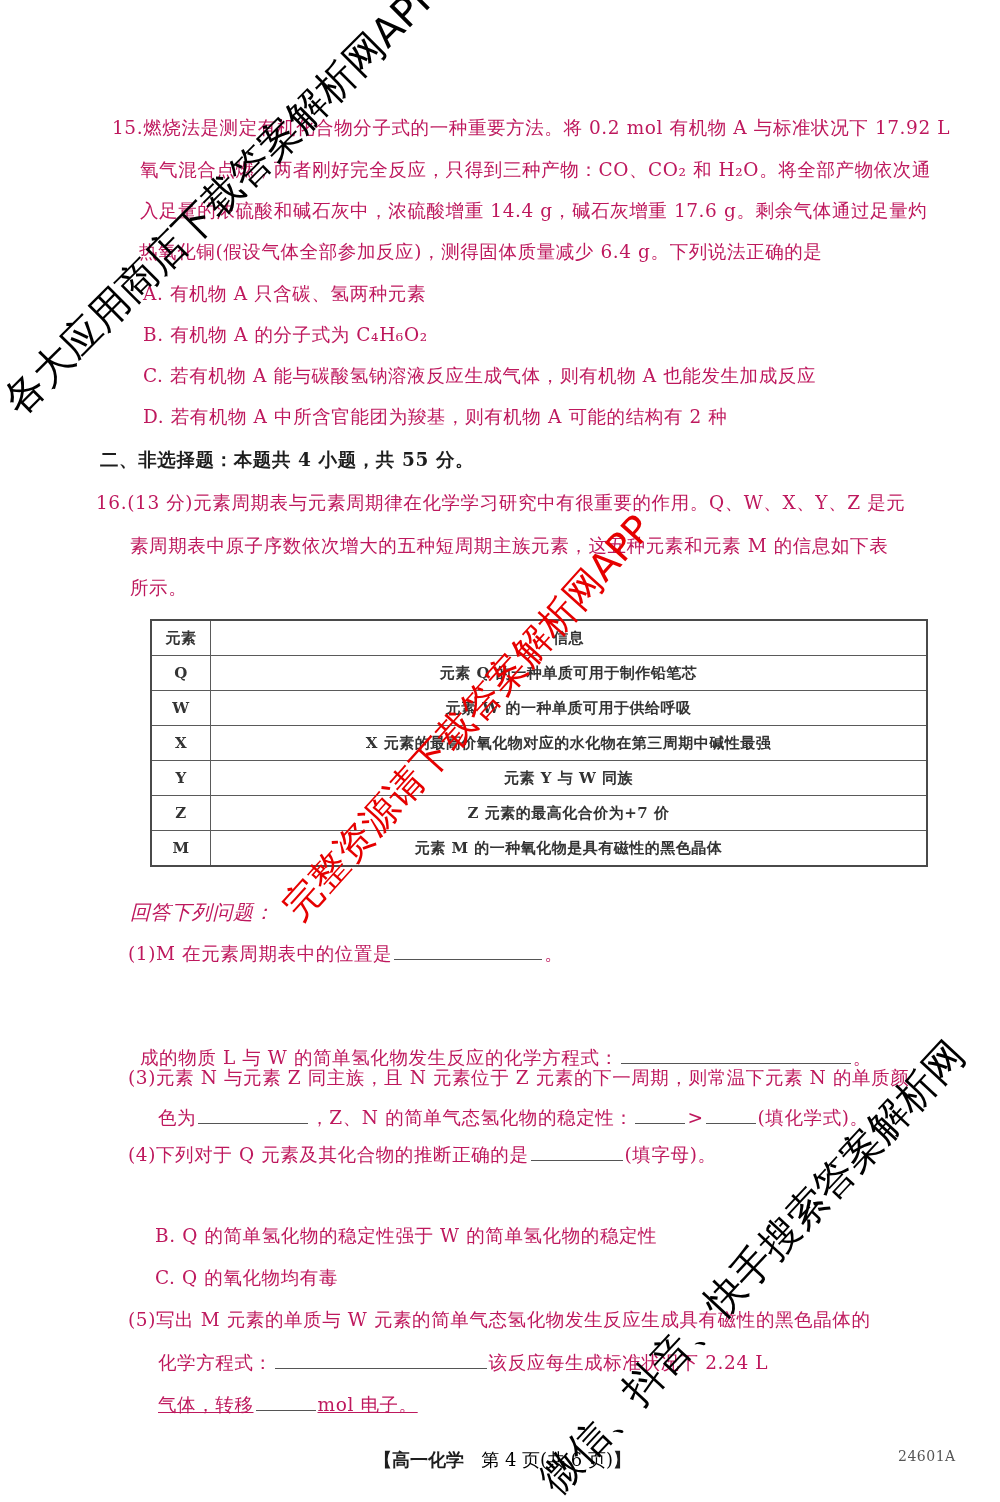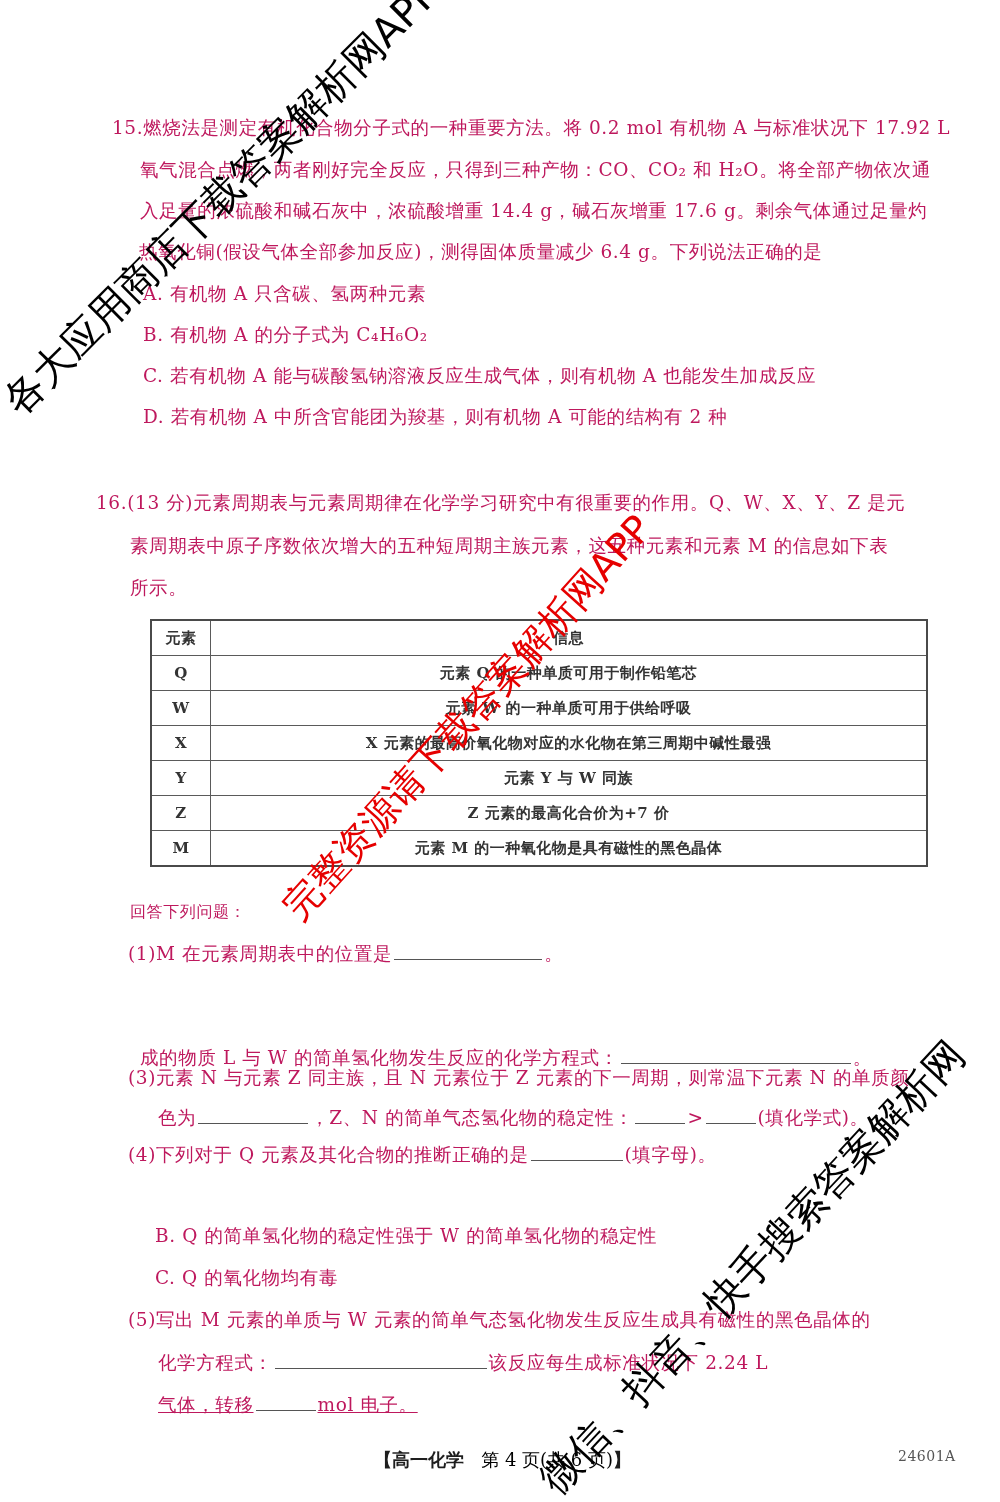--- a/index.html
+++ b/index.html
@@ -52,20 +52,21 @@
 
   <div class="line" style="left:112px; top:116px;">15.燃烧法是测定有机化合物分子式的一种重要方法。将 0.2 mol 有机物 A 与标准状况下 17.92 L</div>
   <div class="line" style="left:140px; top:158px;">氧气混合点燃，两者刚好完全反应，只得到三种产物：CO、CO₂ 和 H₂O。将全部产物依次通</div>
   <div class="line" style="left:140px; top:199px;">入足量的浓硫酸和碱石灰中，浓硫酸增重 14.4 g，碱石灰增重 17.6 g。剩余气体通过足量灼</div>
   <div class="line" style="left:139px; top:240px;">热氧化铜(假设气体全部参加反应)，测得固体质量减少 6.4 g。下列说法正确的是</div>
   <div class="line" style="left:143px; top:323px;">B. 有机物 A 的分子式为 C₄H₆O₂</div>
   <div class="line" style="left:143px; top:282px;">A. 有机物 A 只含碳、氢两种元素</div>
   <div class="line" style="left:143px; top:364px;">C. 若有机物 A 能与碳酸氢钠溶液反应生成气体，则有机物 A 也能发生加成反应</div>
   <div class="line" style="left:143px; top:405px;">D. 若有机物 A 中所含官能团为羧基，则有机物 A 可能的结构有 2 种</div>
 
+  <div class="line bold" style="left:100px; top:448px;">二、非选择题：本题共 4 小题，共 55 分。</div>
 
   <div class="line" style="left:96px; top:491px;">16.(13 分)元素周期表与元素周期律在化学学习研究中有很重要的作用。Q、W、X、Y、Z 是元</div>
   <div class="line" style="left:130px; top:534px;">素周期表中原子序数依次增大的五种短周期主族元素，这五种元素和元素 M 的信息如下表</div>
   <div class="line" style="left:130px; top:576px;">所示。</div>
 
   <table class="tbl">
     <tbody>
         <tr>
       <th class="c1">元素</th>
       <th>信息</th>
@@ -90,21 +91,21 @@
       <td class="c1">Z</td>
       <td>Z 元素的最高化合价为+7 价</td>
     </tr>
     <tr>
       <td class="c1">M</td>
       <td>元素 M 的一种氧化物是具有磁性的黑色晶体</td>
     </tr>
   </tbody>
     </table>
 
-  <div class="line" style="left:130px; top:900px; font-size:16px;">回答下列问题：</div>
+  <div class="line" style="left:130px; top:900px; font-size:20px;font-style:italic;">回答下列问题：</div>
 
   <div class="line" style="left:128px; top:941px;">
     <span>(1)M 在元素周期表中的位置是</span><span class="blank" style="width:148px;"></span><span>。</span>
   </div>
 
   <div class="line" style="left:140px; top:1025px;margin-top:20px;">
     <span>成的物质 L 与 W 的简单氢化物发生反应的化学方程式：</span><span class="blank" style="width:230px;"></span><span>。</span>
   </div>
 
   <div class="line" style="left:128px; top:1066px;">(3)元素 N 与元素 Z 同主族，且 N 元素位于 Z 元素的下一周期，则常温下元素 N 的单质颜</div>

